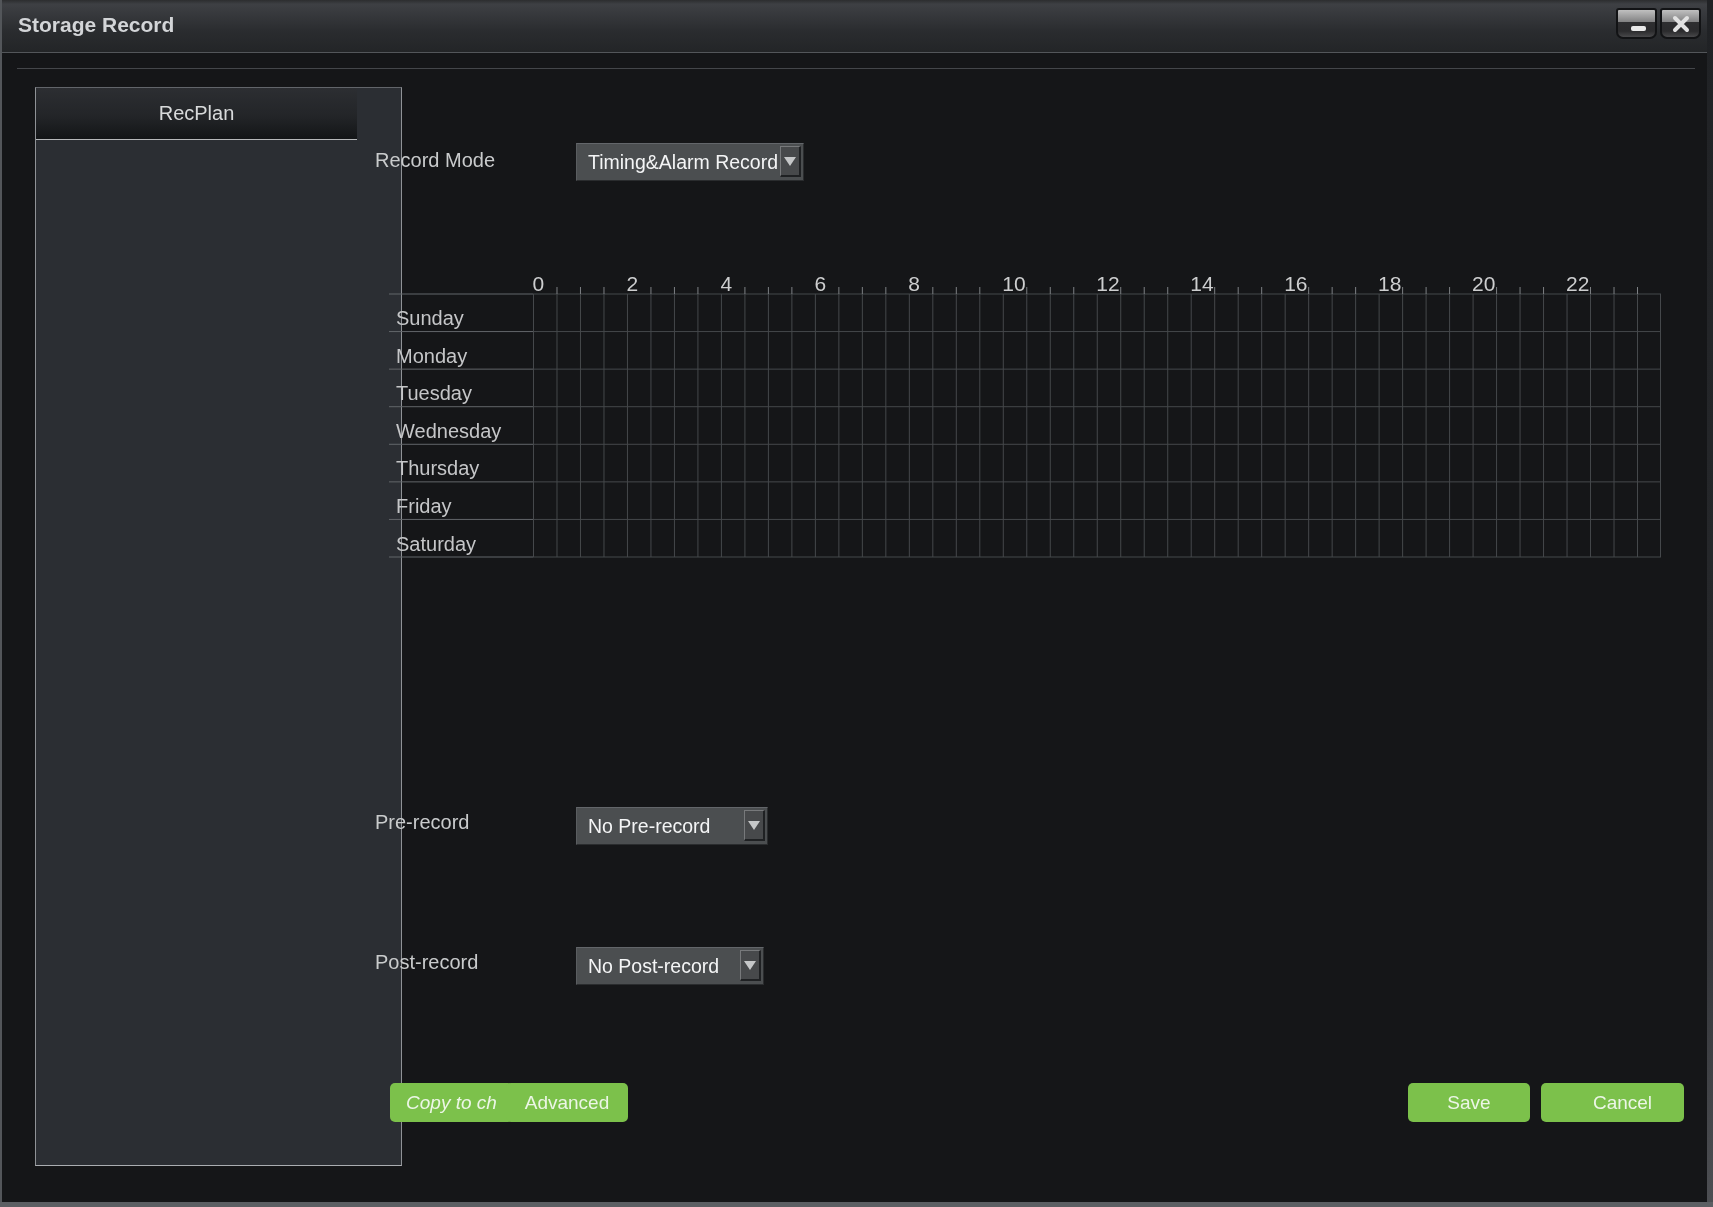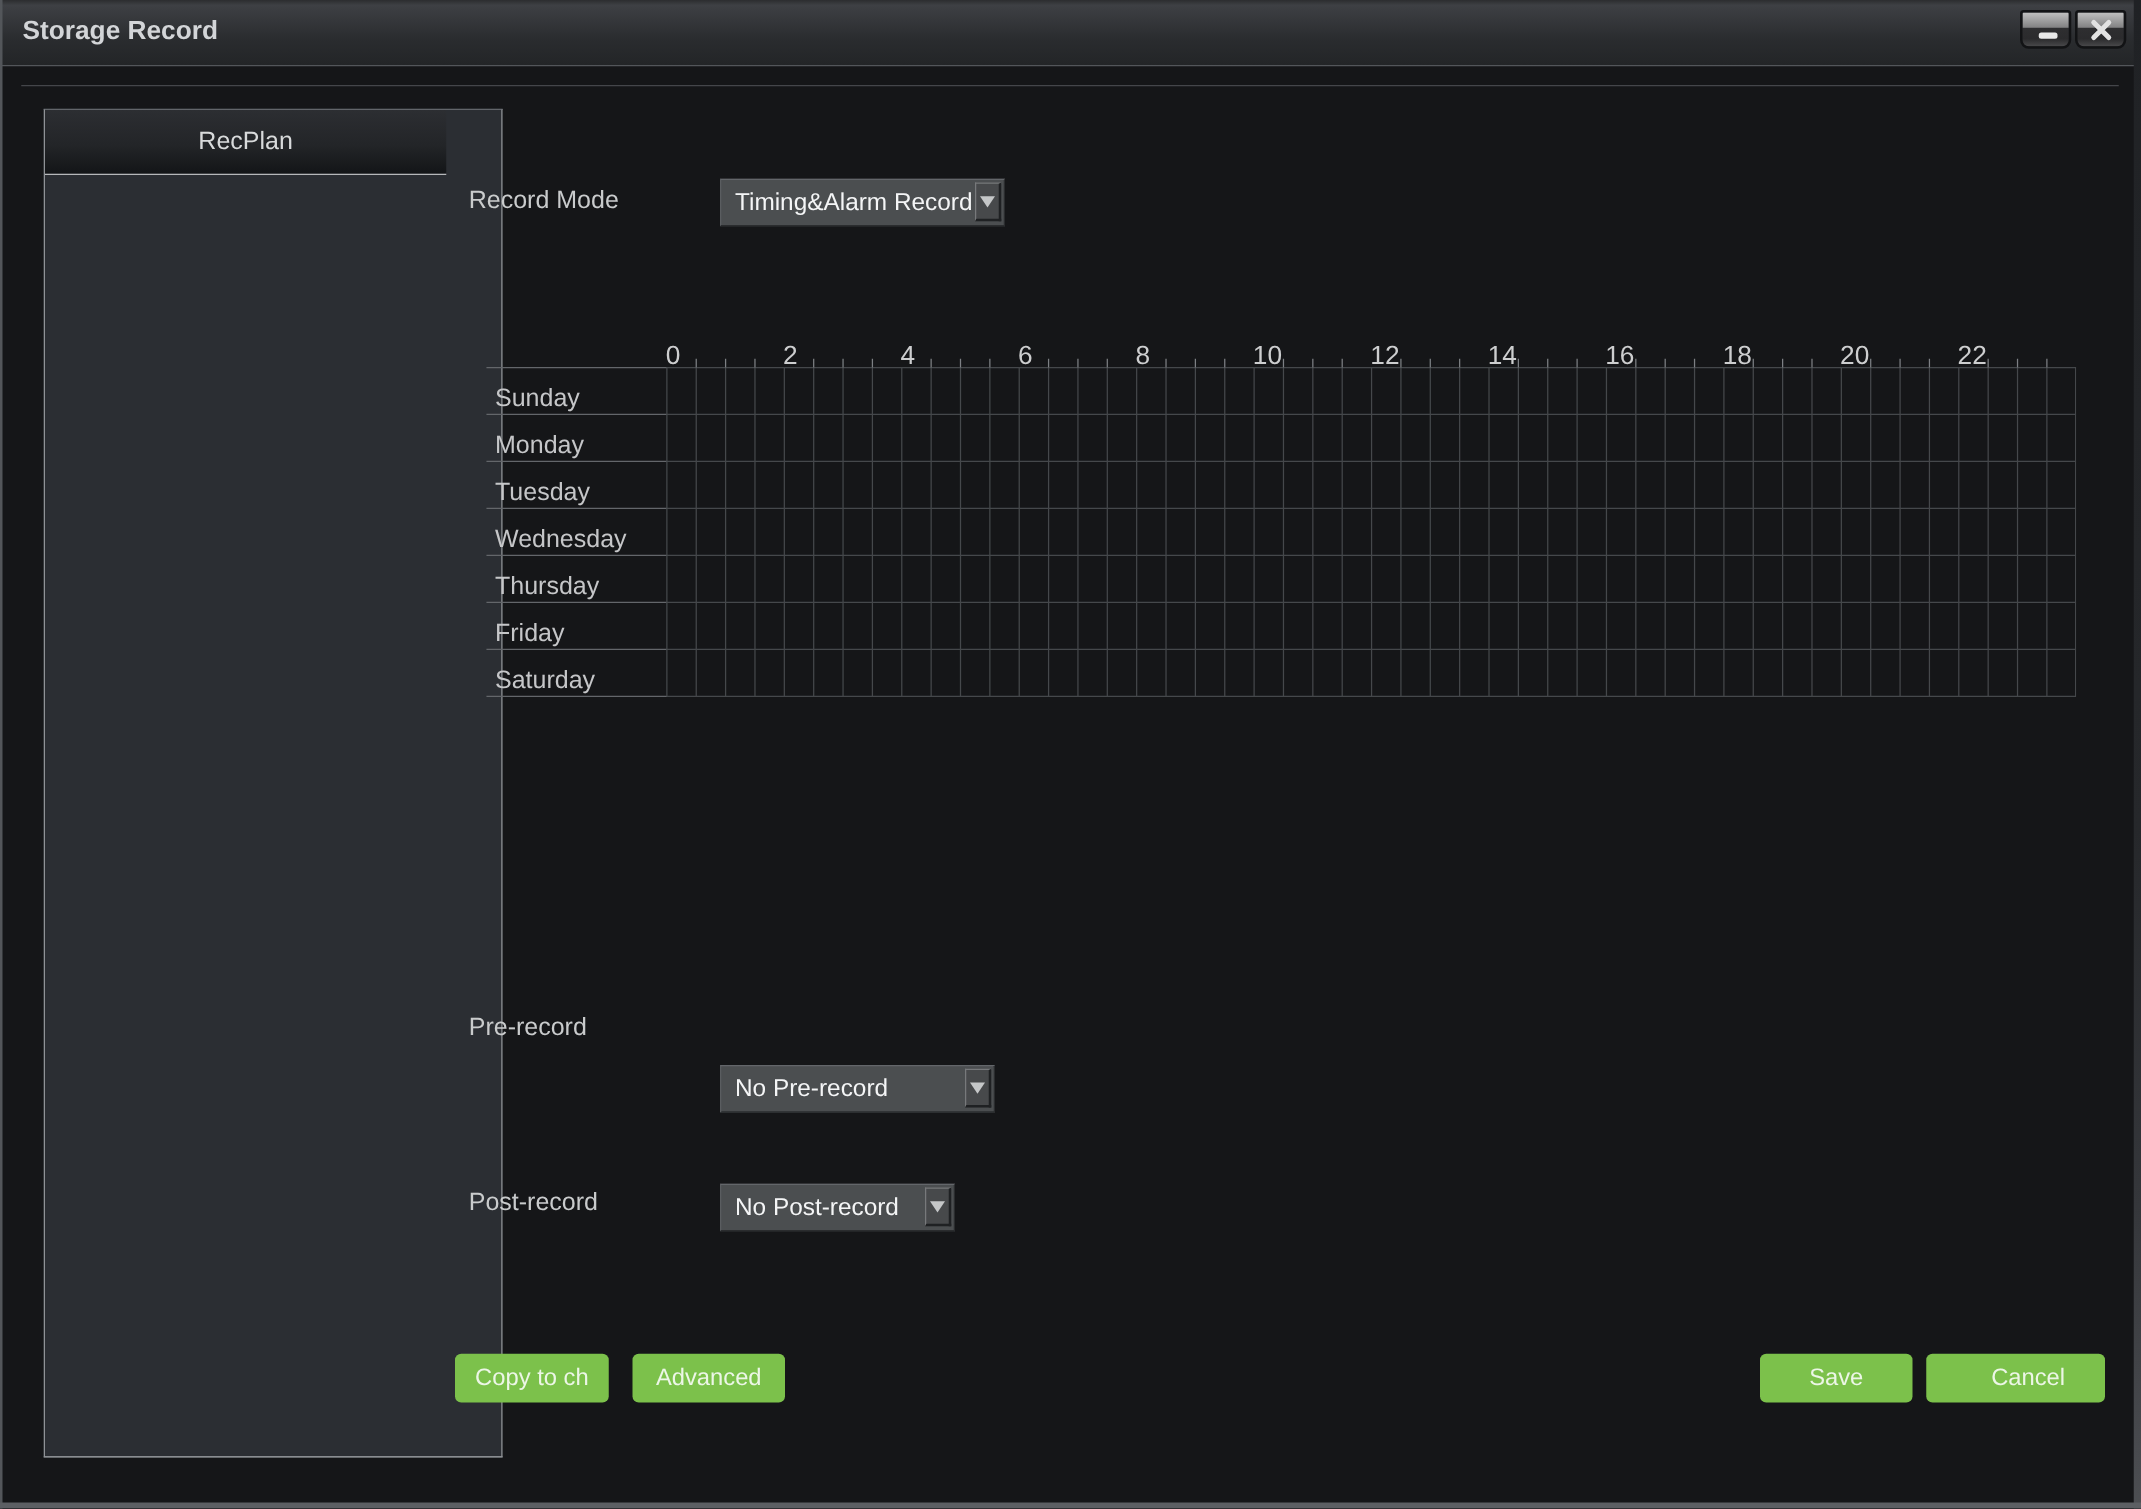--- a/index.html
+++ b/index.html
@@ -192,36 +192,36 @@
 <text x="7" y="59.07" font-size="20" fill="#c5c6c8">Sunday</text>
 <text x="7" y="96.64" font-size="20" fill="#c5c6c8">Monday</text>
 <text x="7" y="134.21" font-size="20" fill="#c5c6c8">Tuesday</text>
 <text x="7" y="171.79" font-size="20" fill="#c5c6c8">Wednesday</text>
 <text x="7" y="209.36" font-size="20" fill="#c5c6c8">Thursday</text>
 <text x="7" y="246.93" font-size="20" fill="#c5c6c8">Friday</text>
 <text x="7" y="284.5" font-size="20" fill="#c5c6c8">Saturday</text>
 </svg>
 
   <div class="abs lbl" style="left:375px;top:811px;">Pre-record</div>
-  <div class="abs combo" style="left:576px;top:807px;width:220px;height:38px;margin-top:45px;">
+  <div class="abs combo" style="left:576px;top:807px;width:192px;height:38px;">
     <span class="txt">No Pre-record</span>
     <span class="drop">
         <span class="tri"></span>
       </span>
   </div>
 
   <div class="abs lbl" style="left:375px;top:951px;">Post-record</div>
   <div class="abs combo" style="left:576px;top:947px;width:188px;height:38px;">
     <span class="txt">No Post-record</span>
     <span class="drop">
         <span class="tri"></span>
       </span>
   </div>
 
-  <div class="abs gbtn" style="left:364px;width:123px;">Copy to ch</div>
+  <div class="abs gbtn" style="left:390px;width:123px;font-style:italic;">Copy to ch</div>
   <div class="abs gbtn" style="left:506px;width:122px;">Advanced</div>
   <div class="abs gbtn" style="left:1408px;width:122px;">Save</div>
   <div class="abs gbtn" style="left:1541px;width:123px;padding-left:20px;">Cancel</div>
 
   <div class="abs" id="bleft"></div>
   <div class="abs" id="bright"></div>
   <div class="abs" id="bbottom"></div>
 </div>
 
 </body></html>

